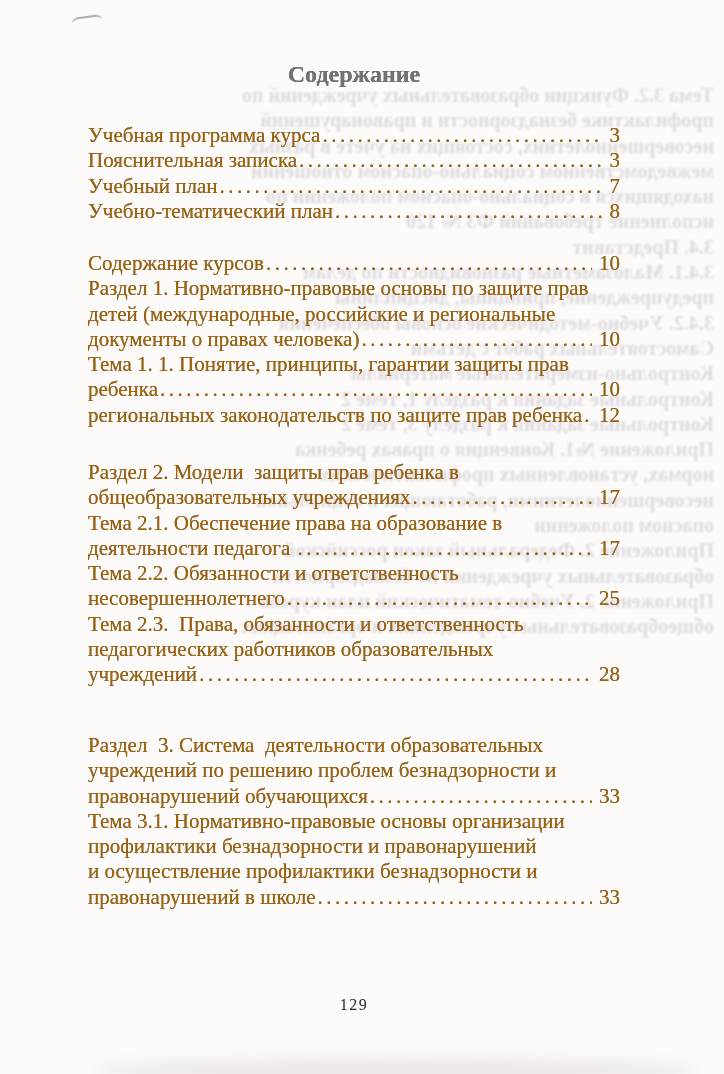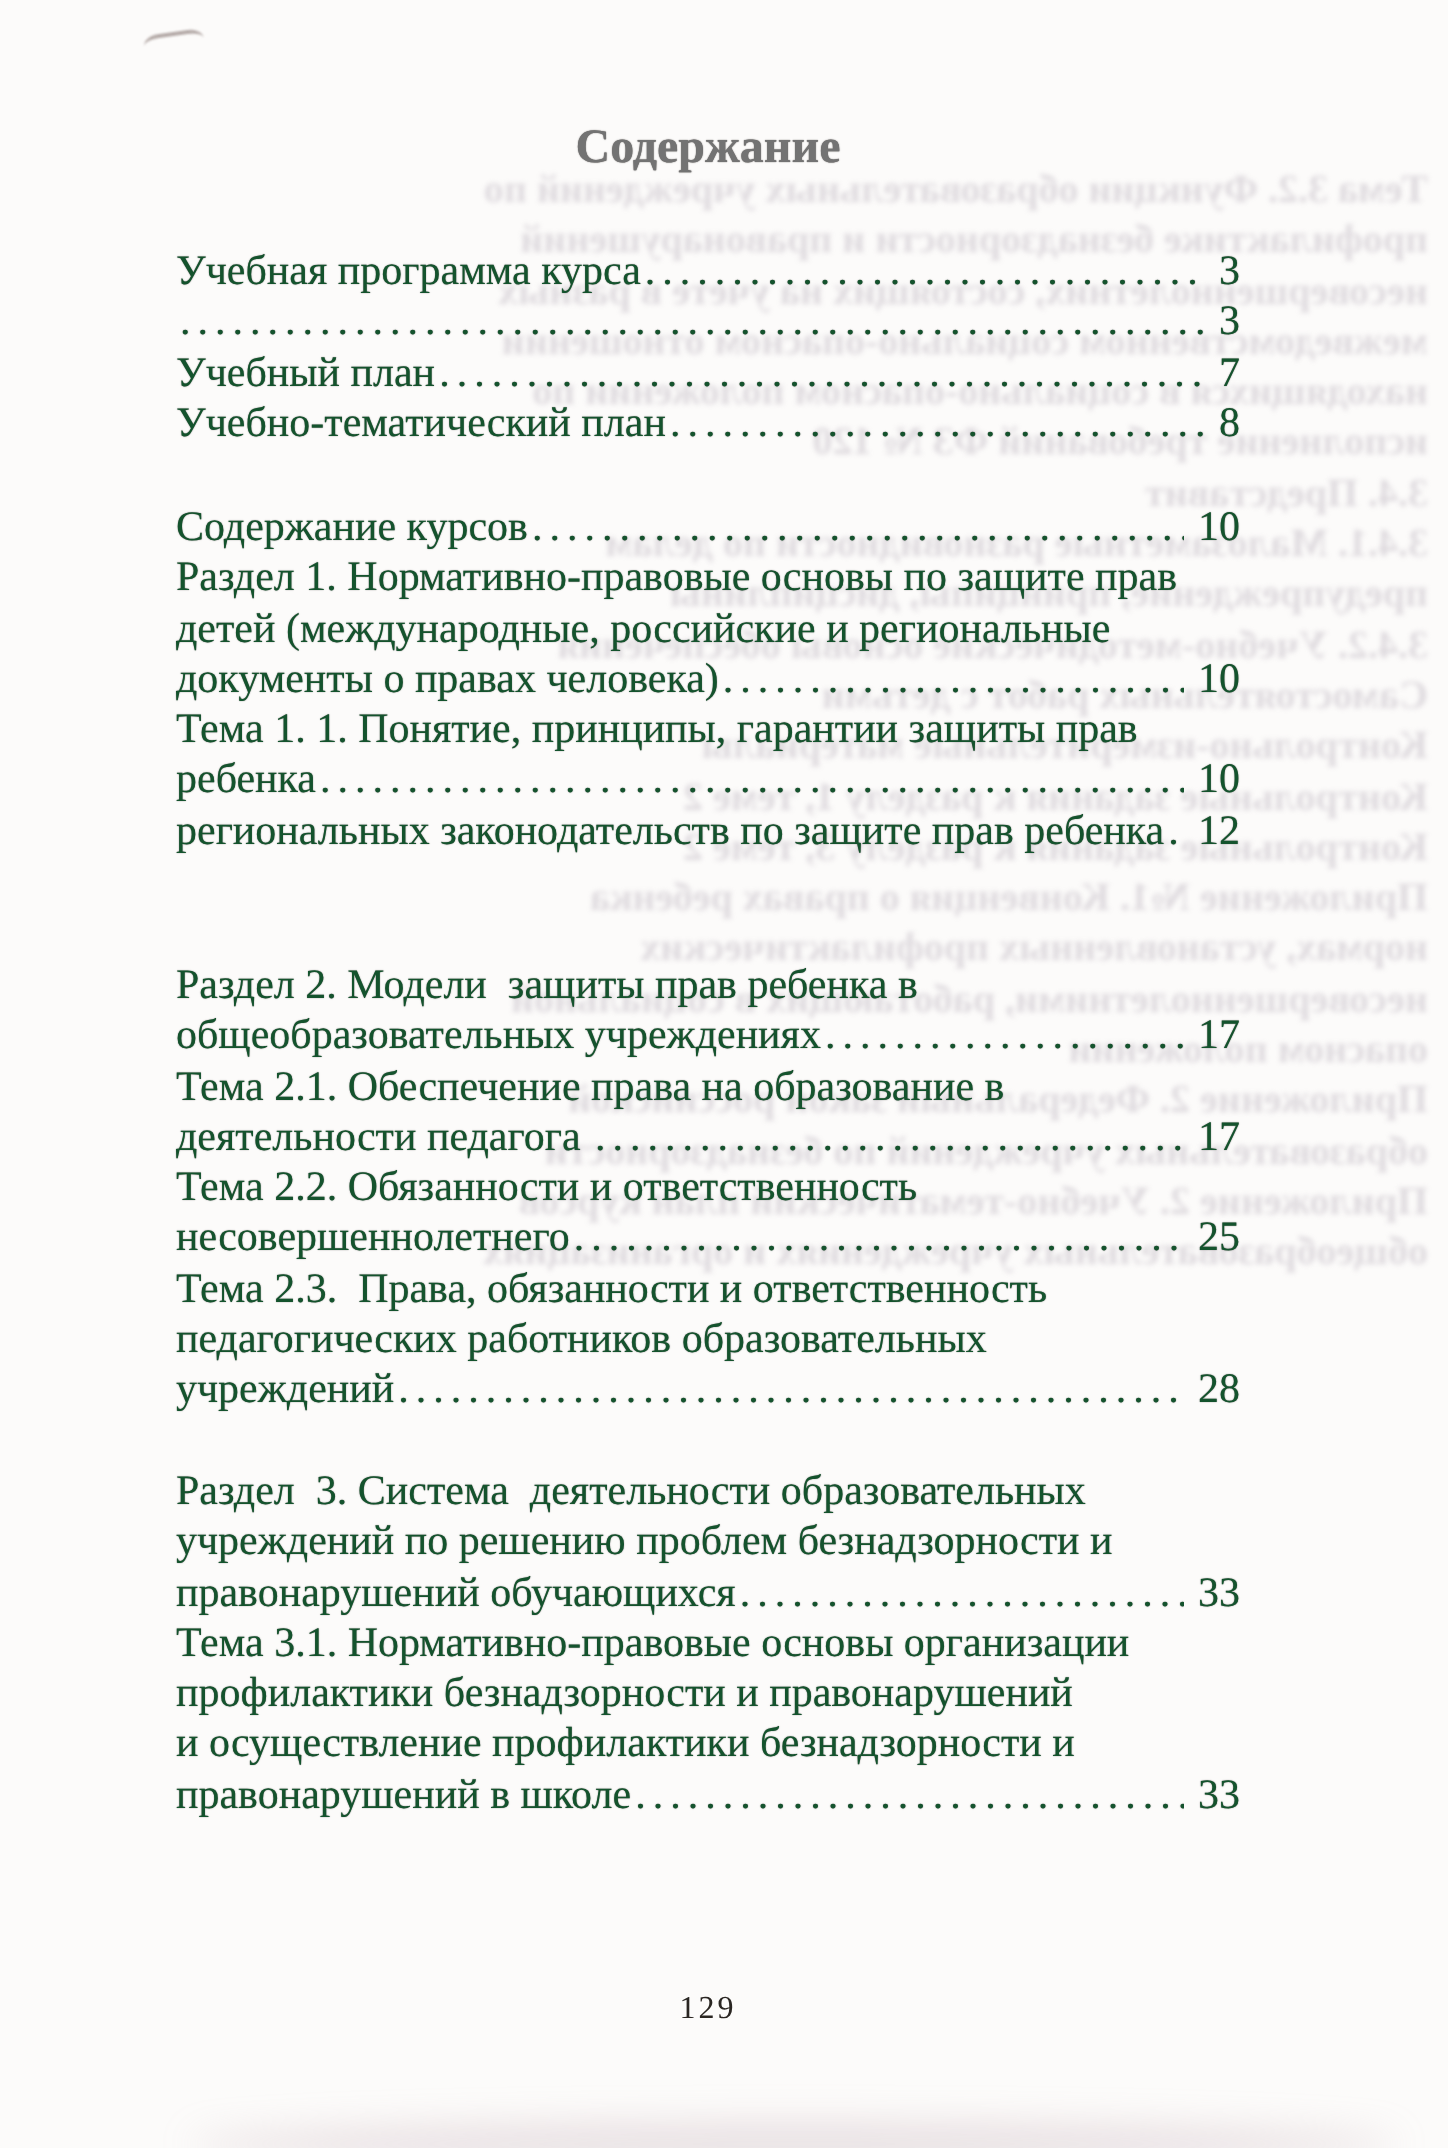--- a/index.html
+++ b/index.html
@@ -25,26 +25,26 @@
   .bl { white-space:nowrap; height:25.3px; overflow:hidden; }
   
   .title {
     position:absolute; top:61px; left:88px; width:532px;
     text-align:center; font-weight:bold; font-size:24px;
     color:#737373;
     text-shadow:0 0 0.6px rgba(25,20,16,0.75);
   }
   .group {
     position:absolute; left:88px; width:532px;
-    font-size:21px; line-height:25.3px; color:#14532d;
+    font-size:21px; line-height:25.3px; color:#a16207;
     text-shadow:0 0 0.6px rgba(32,28,24,0.65);
   }
   .g1 { top:123px; }
   .g2 { top:251px; }
-  .g3 { top:480px; }
+  .g3 { top:460px; }
   .g4 { top:733px; }
   .ln { height:25.3px; }
   .t { white-space:pre; }
   .ln.last { display:flex; align-items:baseline; }
   .ln.last .t { flex:0 0 auto; }
   .dots {
     flex:1 1 auto; min-width:0;
     overflow:hidden; white-space:nowrap;
     letter-spacing:3.5px; margin-left:2px;
   }
@@ -109,20 +109,21 @@
   <div class="group g1">
     <div class="entry">
       <div class="ln last">
         <span class="t">Учебная программа курса</span>
         <span class="dots"></span>
         <span class="pg">3</span>
       </div>
     </div>
     <div class="entry">
       <div class="ln last">
+        <span class="t">Пояснительная записка</span>
         <span class="dots"></span>
         <span class="pg">3</span>
       </div>
     </div>
     <div class="entry">
       <div class="ln last">
         <span class="t">Учебный план</span>
         <span class="dots"></span>
         <span class="pg">7</span>
       </div>

